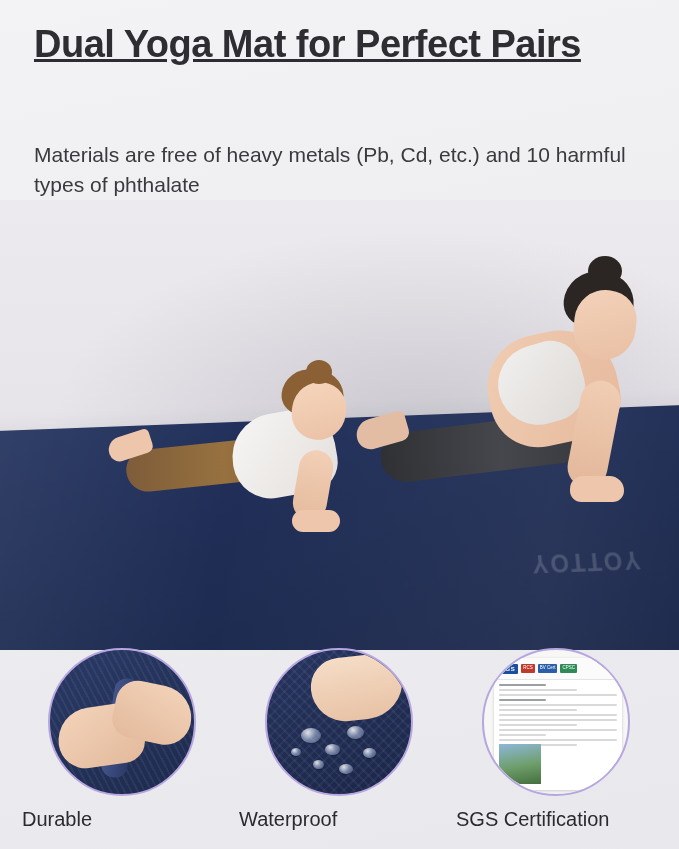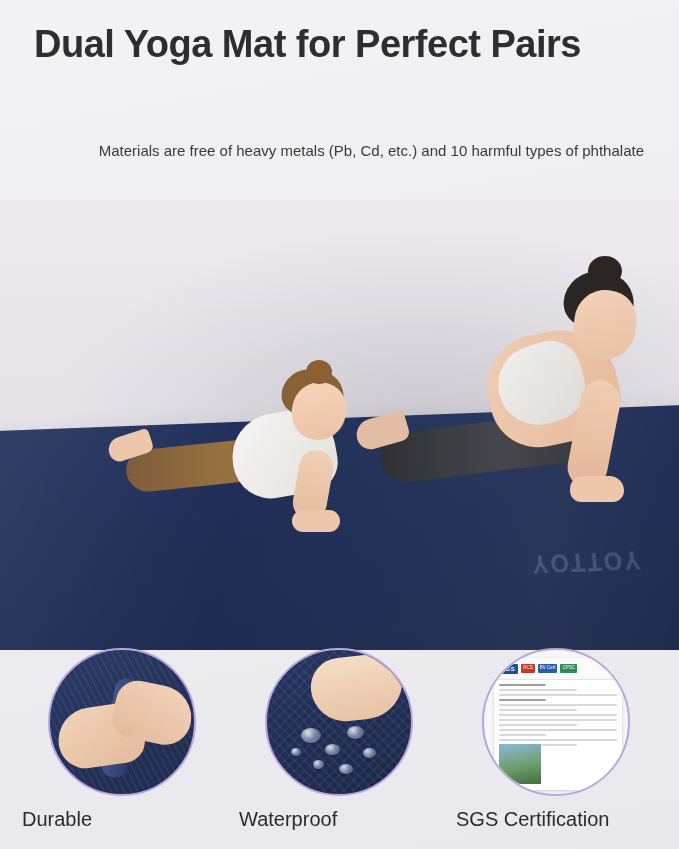--- a/index.html
+++ b/index.html
@@ -27,30 +27,30 @@
   .headline {
     position: absolute;
     left: 34px;
     top: 22px;
     width: 600px;
     font-size: 38px;
     line-height: 1.17;
     font-weight: bold;
     color: #2e2e32;
     letter-spacing: -0.5px;
+    text-decoration: underline;
   }
   .subhead {
     position: absolute;
     left: 34px;
     top: 140px;
     width: 610px;
-    font-size: 15px;
+    font-size: 21px;
     line-height: 1.42;
     color: #3a3a3e;
-    text-align: right;
   }
 
   
   .eco-badge {
     position: absolute;
     left: 34px;
     top: 237px;
     width: 88px;
     height: 88px;
     border-radius: 50%;

